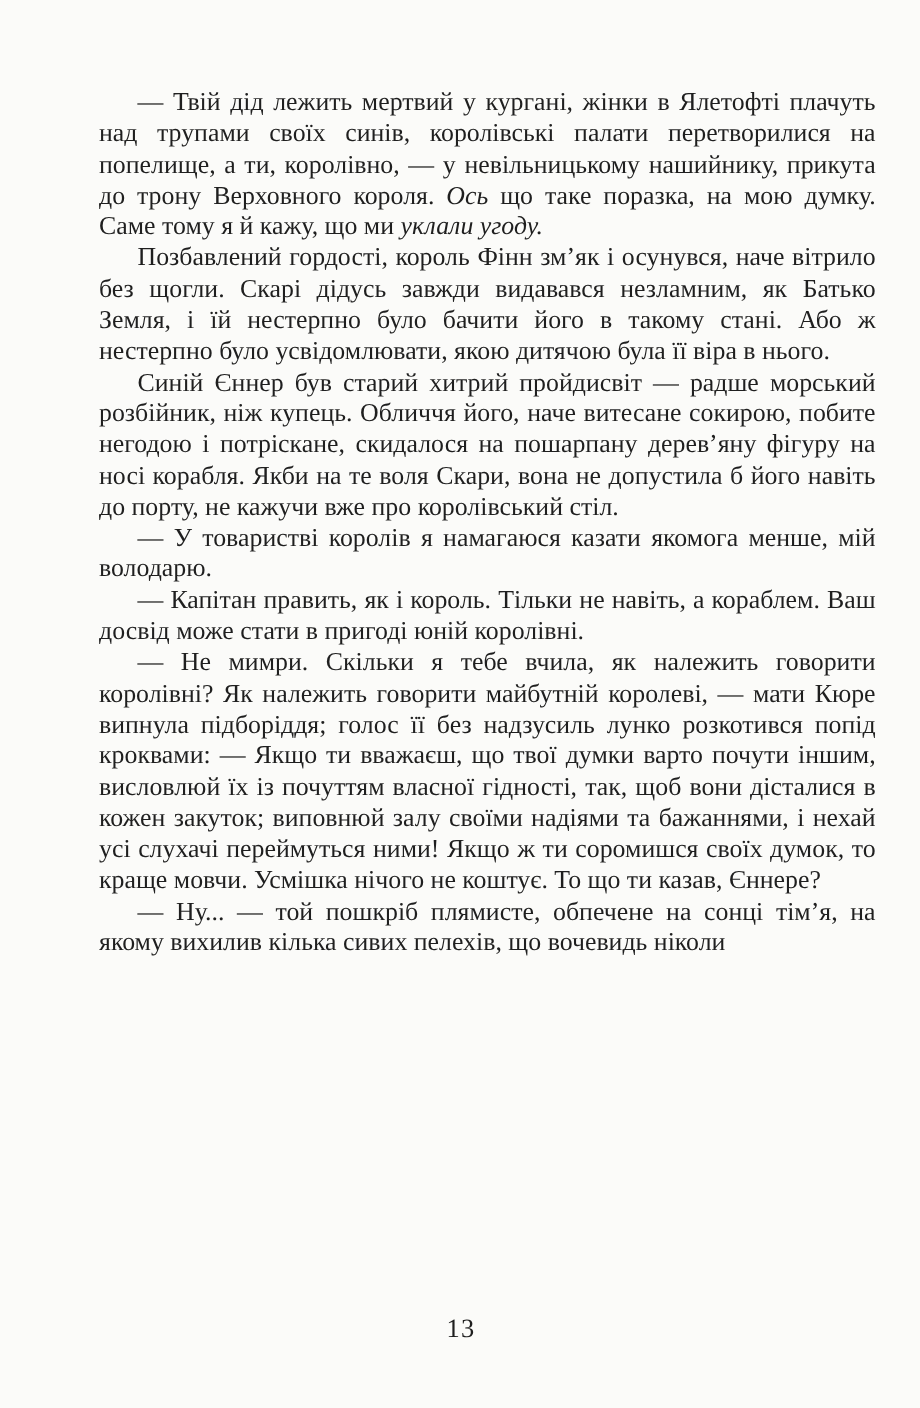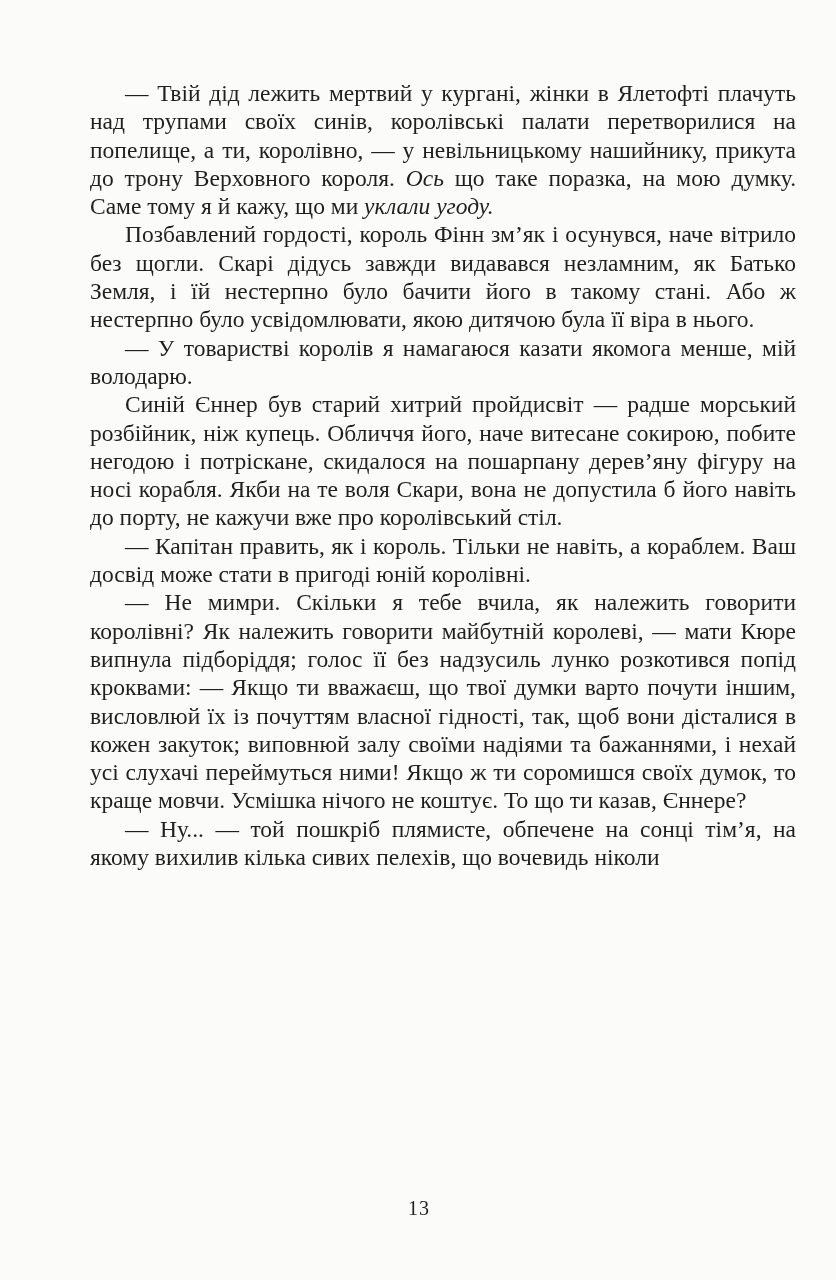--- a/index.html
+++ b/index.html
@@ -41,32 +41,32 @@
   .text-block em {
     font-style: italic;
   }
   .page-number {
     position: absolute;
     left: 66px;
     width: 706px;
     top: 1196px;
     text-align: center;
     color: var(--ink, #1f1f1f);
-    font-size: 20px;
+    font-size: 24px;
     line-height: 24px;
     letter-spacing: 1px;
   }
 </style>
 </head>
 <body style="--paper: #fbfbf9; --ink: #1f1f1f;">
 
 <div class="page">
   <div class="text-block" id="paragraphs">
       <p><span>— Твій дід лежить мертвий у кургані, жінки в Ялетофті плачуть над трупами своїх синів, королівські палати перетворилися на попелище, а ти, королівно, — у невільницькому нашийнику, прикута до трону Верховного короля. </span><em>Ось</em><span> що таке поразка, на мою думку. Саме тому я й кажу, що ми </span><em>уклали угоду.</em></p>
       <p><span>Позбавлений гордості, король Фінн зм’як і осунувся, наче вітрило без щогли. Скарі дідусь завжди видавався незламним, як Батько Земля, і їй нестерпно було бачити його в такому стані. Або ж нестерпно було усвідомлювати, якою дитячою була її віра в нього.</span></p>
+      <p><span>Синій Єннер був старий хитрий пройдисвіт — радше морський розбійник, ніж купець. Обличчя його, наче витесане сокирою, побите негодою і потріскане, скидалося на пошарпану дерев’яну фігуру на носі корабля. Якби на те воля Скари, вона не допустила б його навіть до порту, не кажучи вже про королівський стіл.</span></p>
       <p><span>— У товаристві королів я намагаюся казати якомога менше, мій володарю.</span></p>
-      <p><span>Синій Єннер був старий хитрий пройдисвіт — радше морський розбійник, ніж купець. Обличчя його, наче витесане сокирою, побите негодою і потріскане, скидалося на пошарпану дерев’яну фігуру на носі корабля. Якби на те воля Скари, вона не допустила б його навіть до порту, не кажучи вже про королівський стіл.</span></p>
       <p><span>— Капітан править, як і король. Тільки не навіть, а кораблем. Ваш досвід може стати в пригоді юній королівні.</span></p>
       <p><span>— Не мимри. Скільки я тебе вчила, як належить говорити королівні? Як належить говорити майбутній королеві, — мати Кюре випнула підборіддя; голос її без надзусиль лунко розкотився попід кроквами: — Якщо ти вважаєш, що твої думки варто почути іншим, висловлюй їх із почуттям власної гідності, так, щоб вони дісталися в кожен закуток; виповнюй залу своїми надіями та бажаннями, і нехай усі слухачі переймуться ними! Якщо ж ти соромишся своїх думок, то краще мовчи. Усмішка нічого не коштує. То що ти казав, Єннере?</span></p>
       <p><span>— Ну... — той пошкріб плямисте, обпечене на сонці тім’я, на якому вихилив кілька сивих пелехів, що вочевидь ніколи</span></p>
     </div>
   <div class="page-number">13</div>
 </div>
 
 </body></html>

